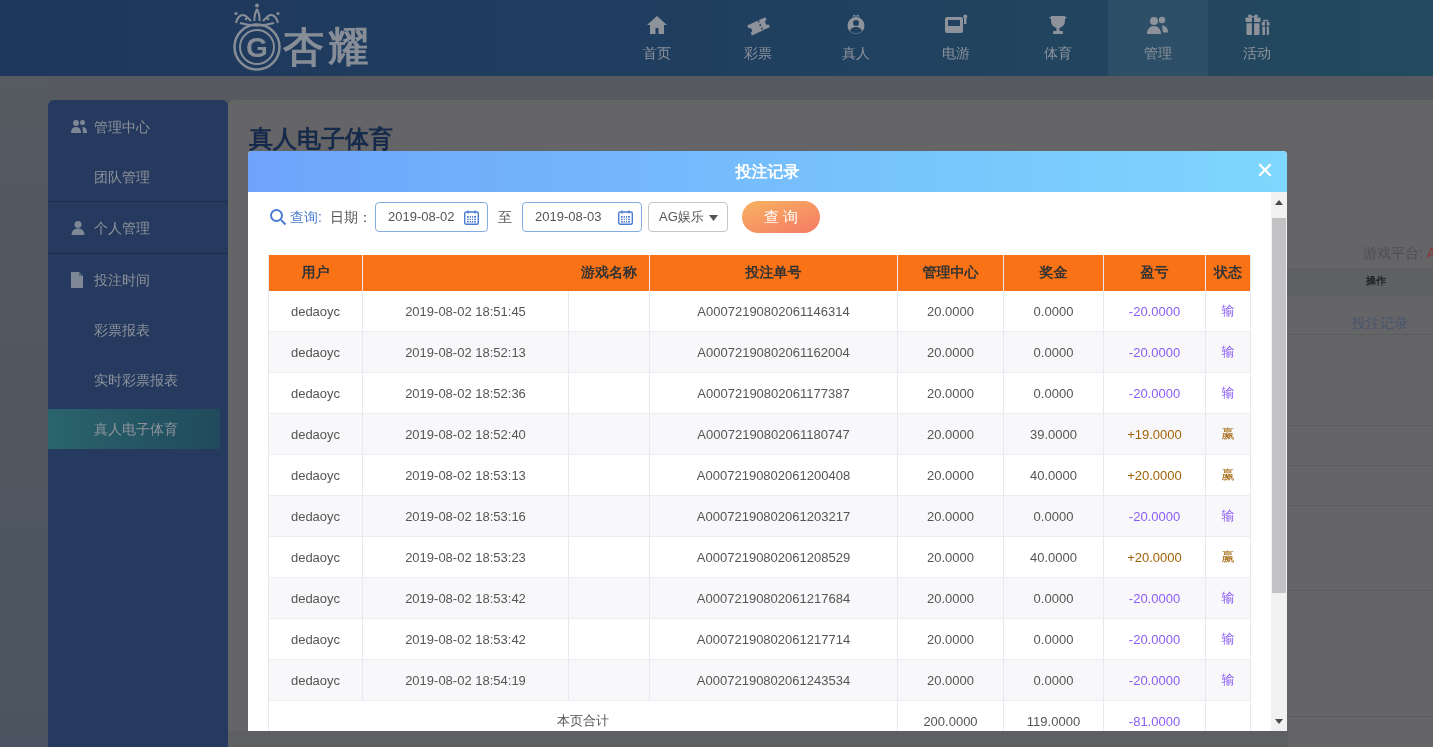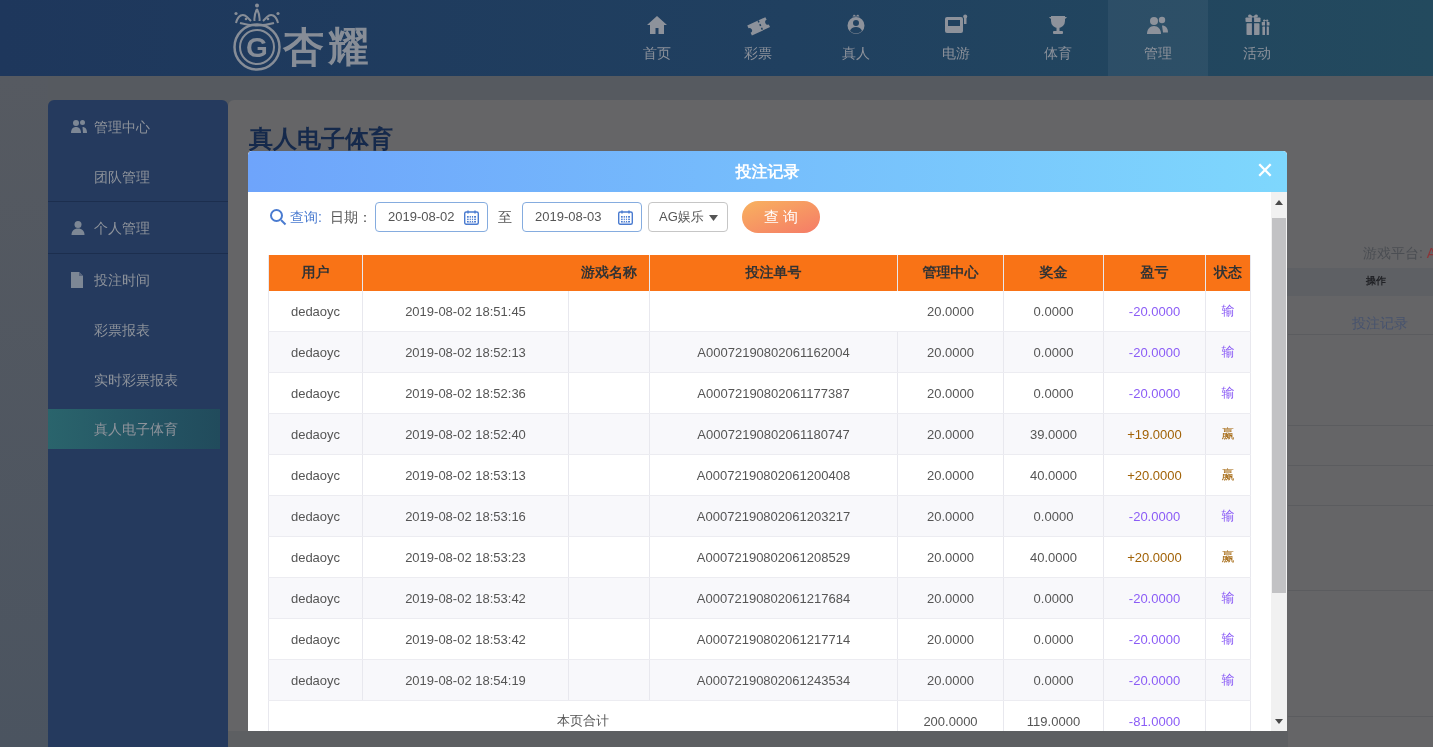--- a/index.html
+++ b/index.html
@@ -244,20 +244,21 @@
         <div class="cell c3">投注单号</div>
         <div class="cell c4">管理中心</div>
         <div class="cell c5">奖金</div>
         <div class="cell c6">盈亏</div>
         <div class="cell c7">状态</div>
     </div>
     <div class="trow">
         <div class="cell c0">dedaoyc</div>
         <div class="cell c1">2019-08-02 18:51:45</div>
         <div class="cell c2"></div>
+        <div class="cell c3">A00072190802061146314</div>
         <div class="cell c4">20.0000</div>
         <div class="cell c5">0.0000</div>
         <div class="cell c6 neg">-20.0000</div>
         <div class="cell c7 neg">输</div>
       </div>
     <div class="trow" style="background:#f8f8fb">
         <div class="cell c0">dedaoyc</div>
         <div class="cell c1">2019-08-02 18:52:13</div>
         <div class="cell c2"></div>
         <div class="cell c3">A00072190802061162004</div>

